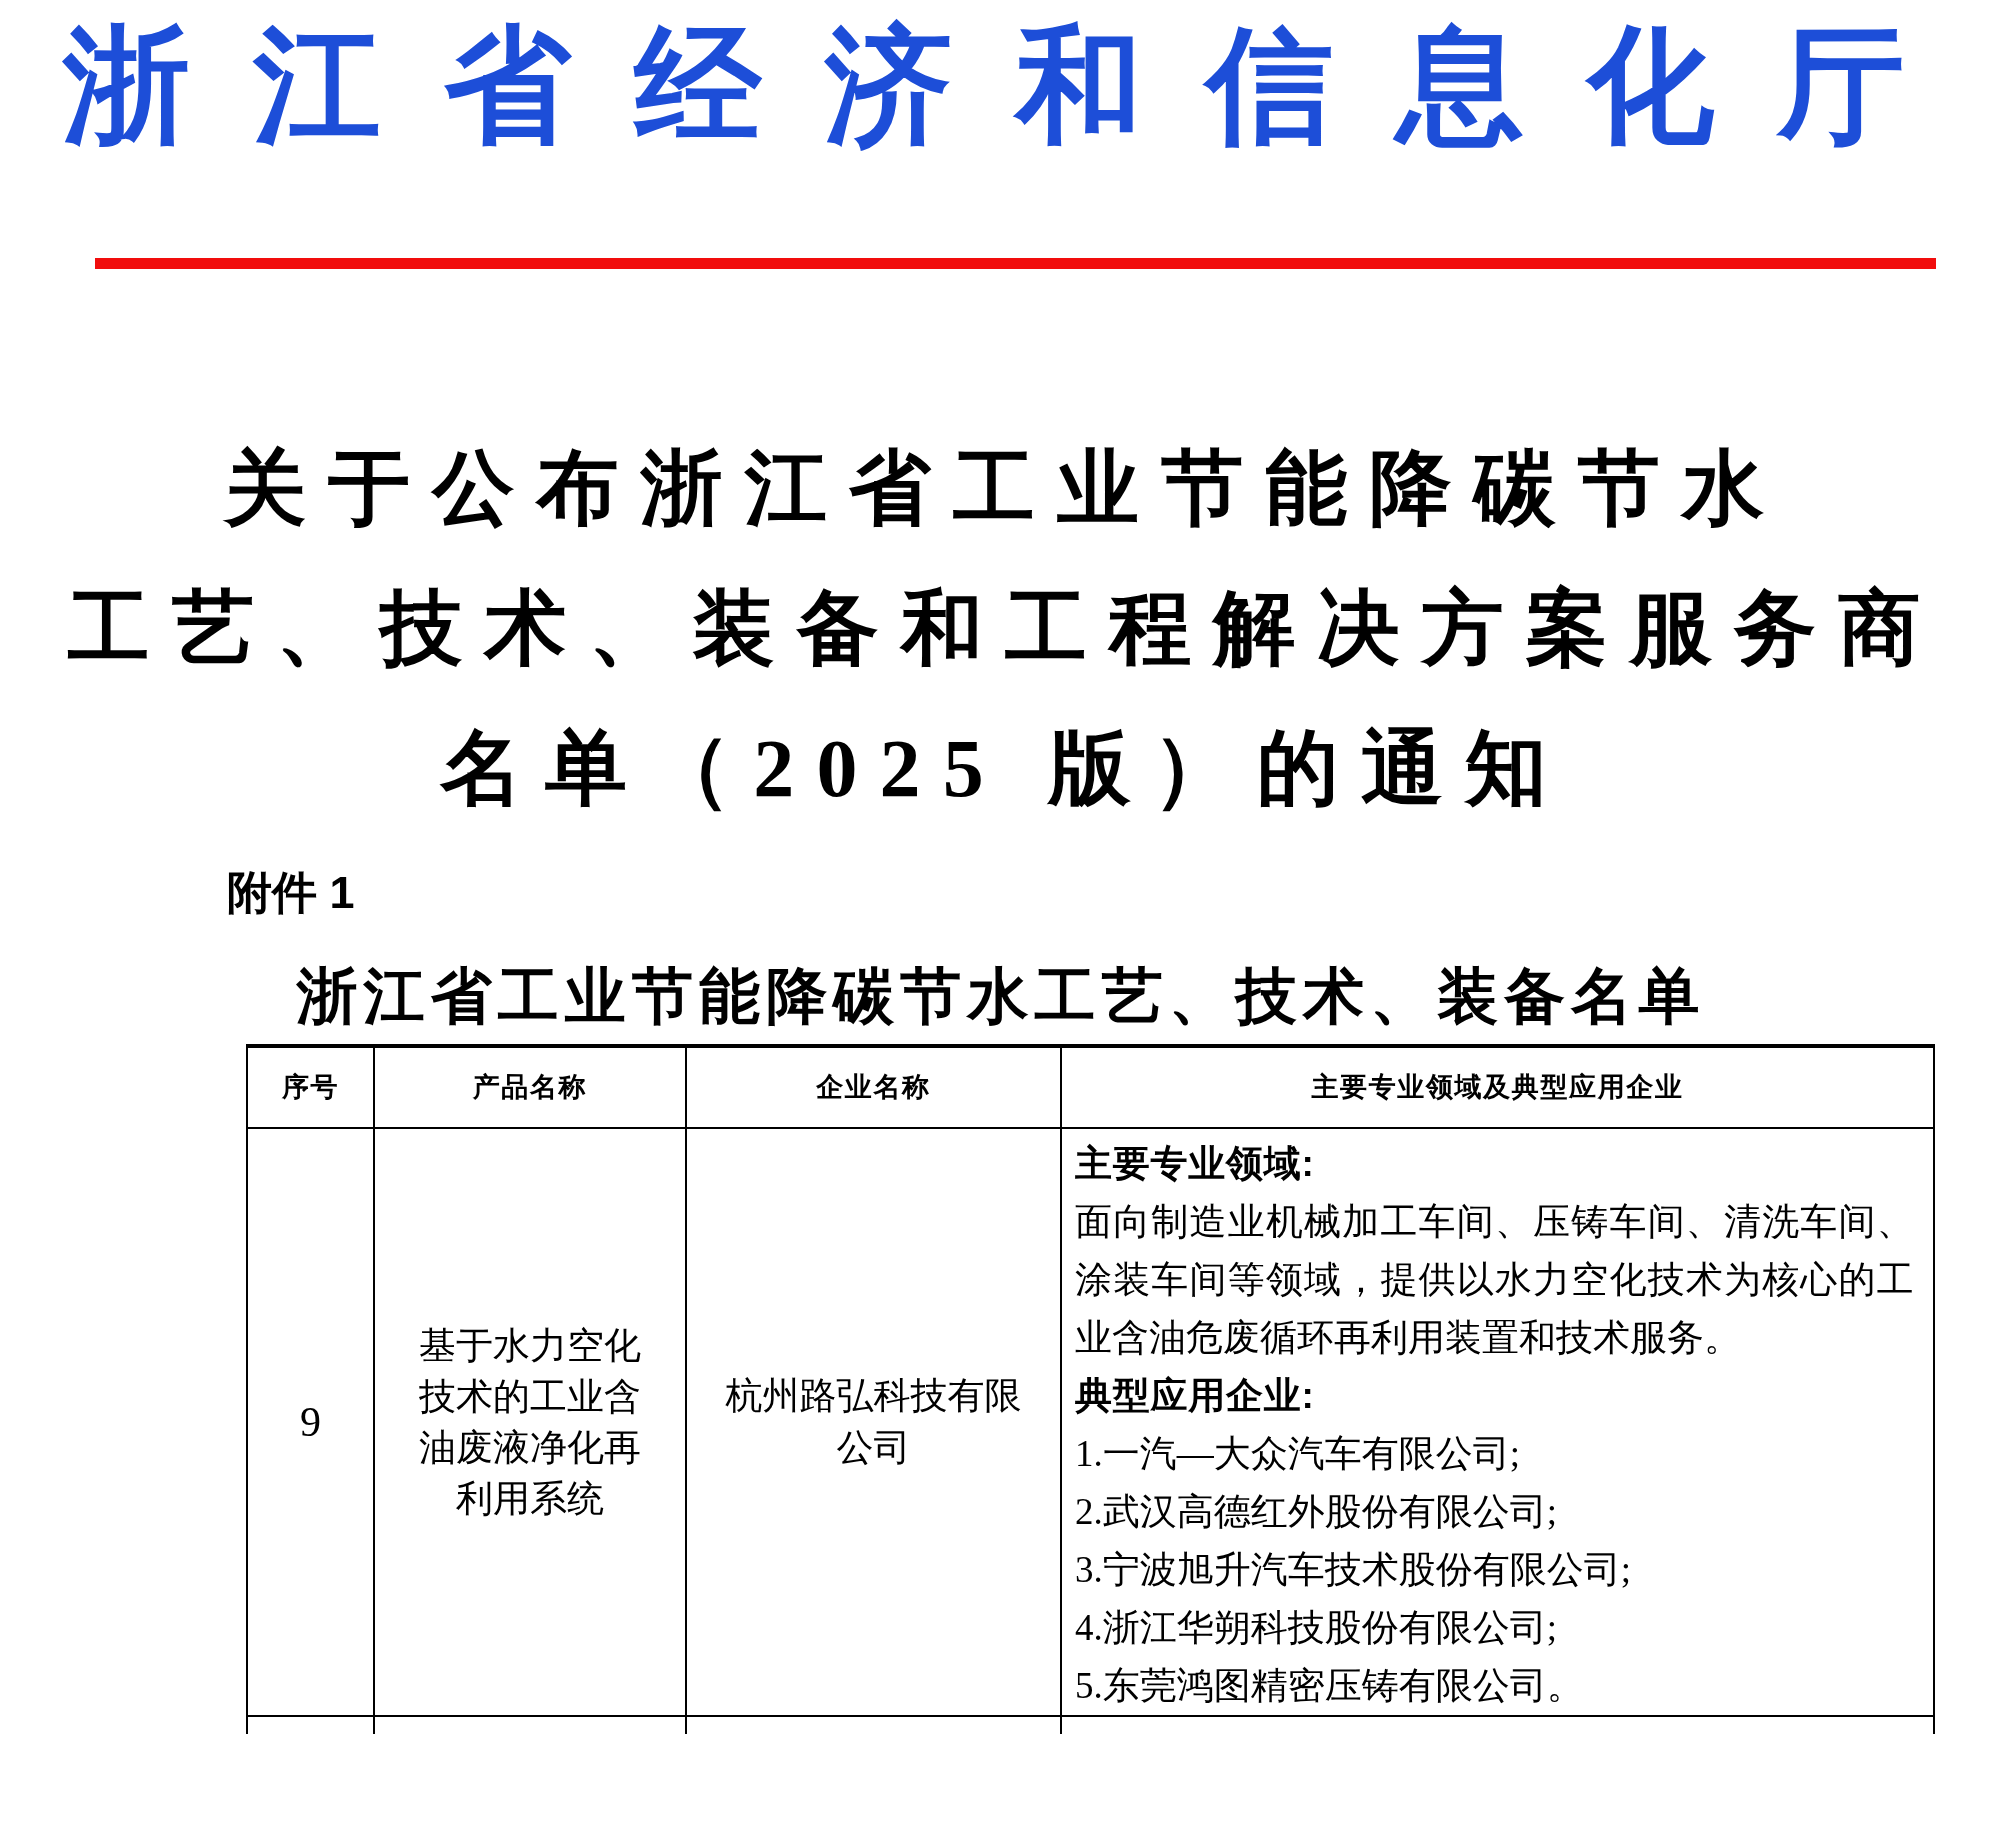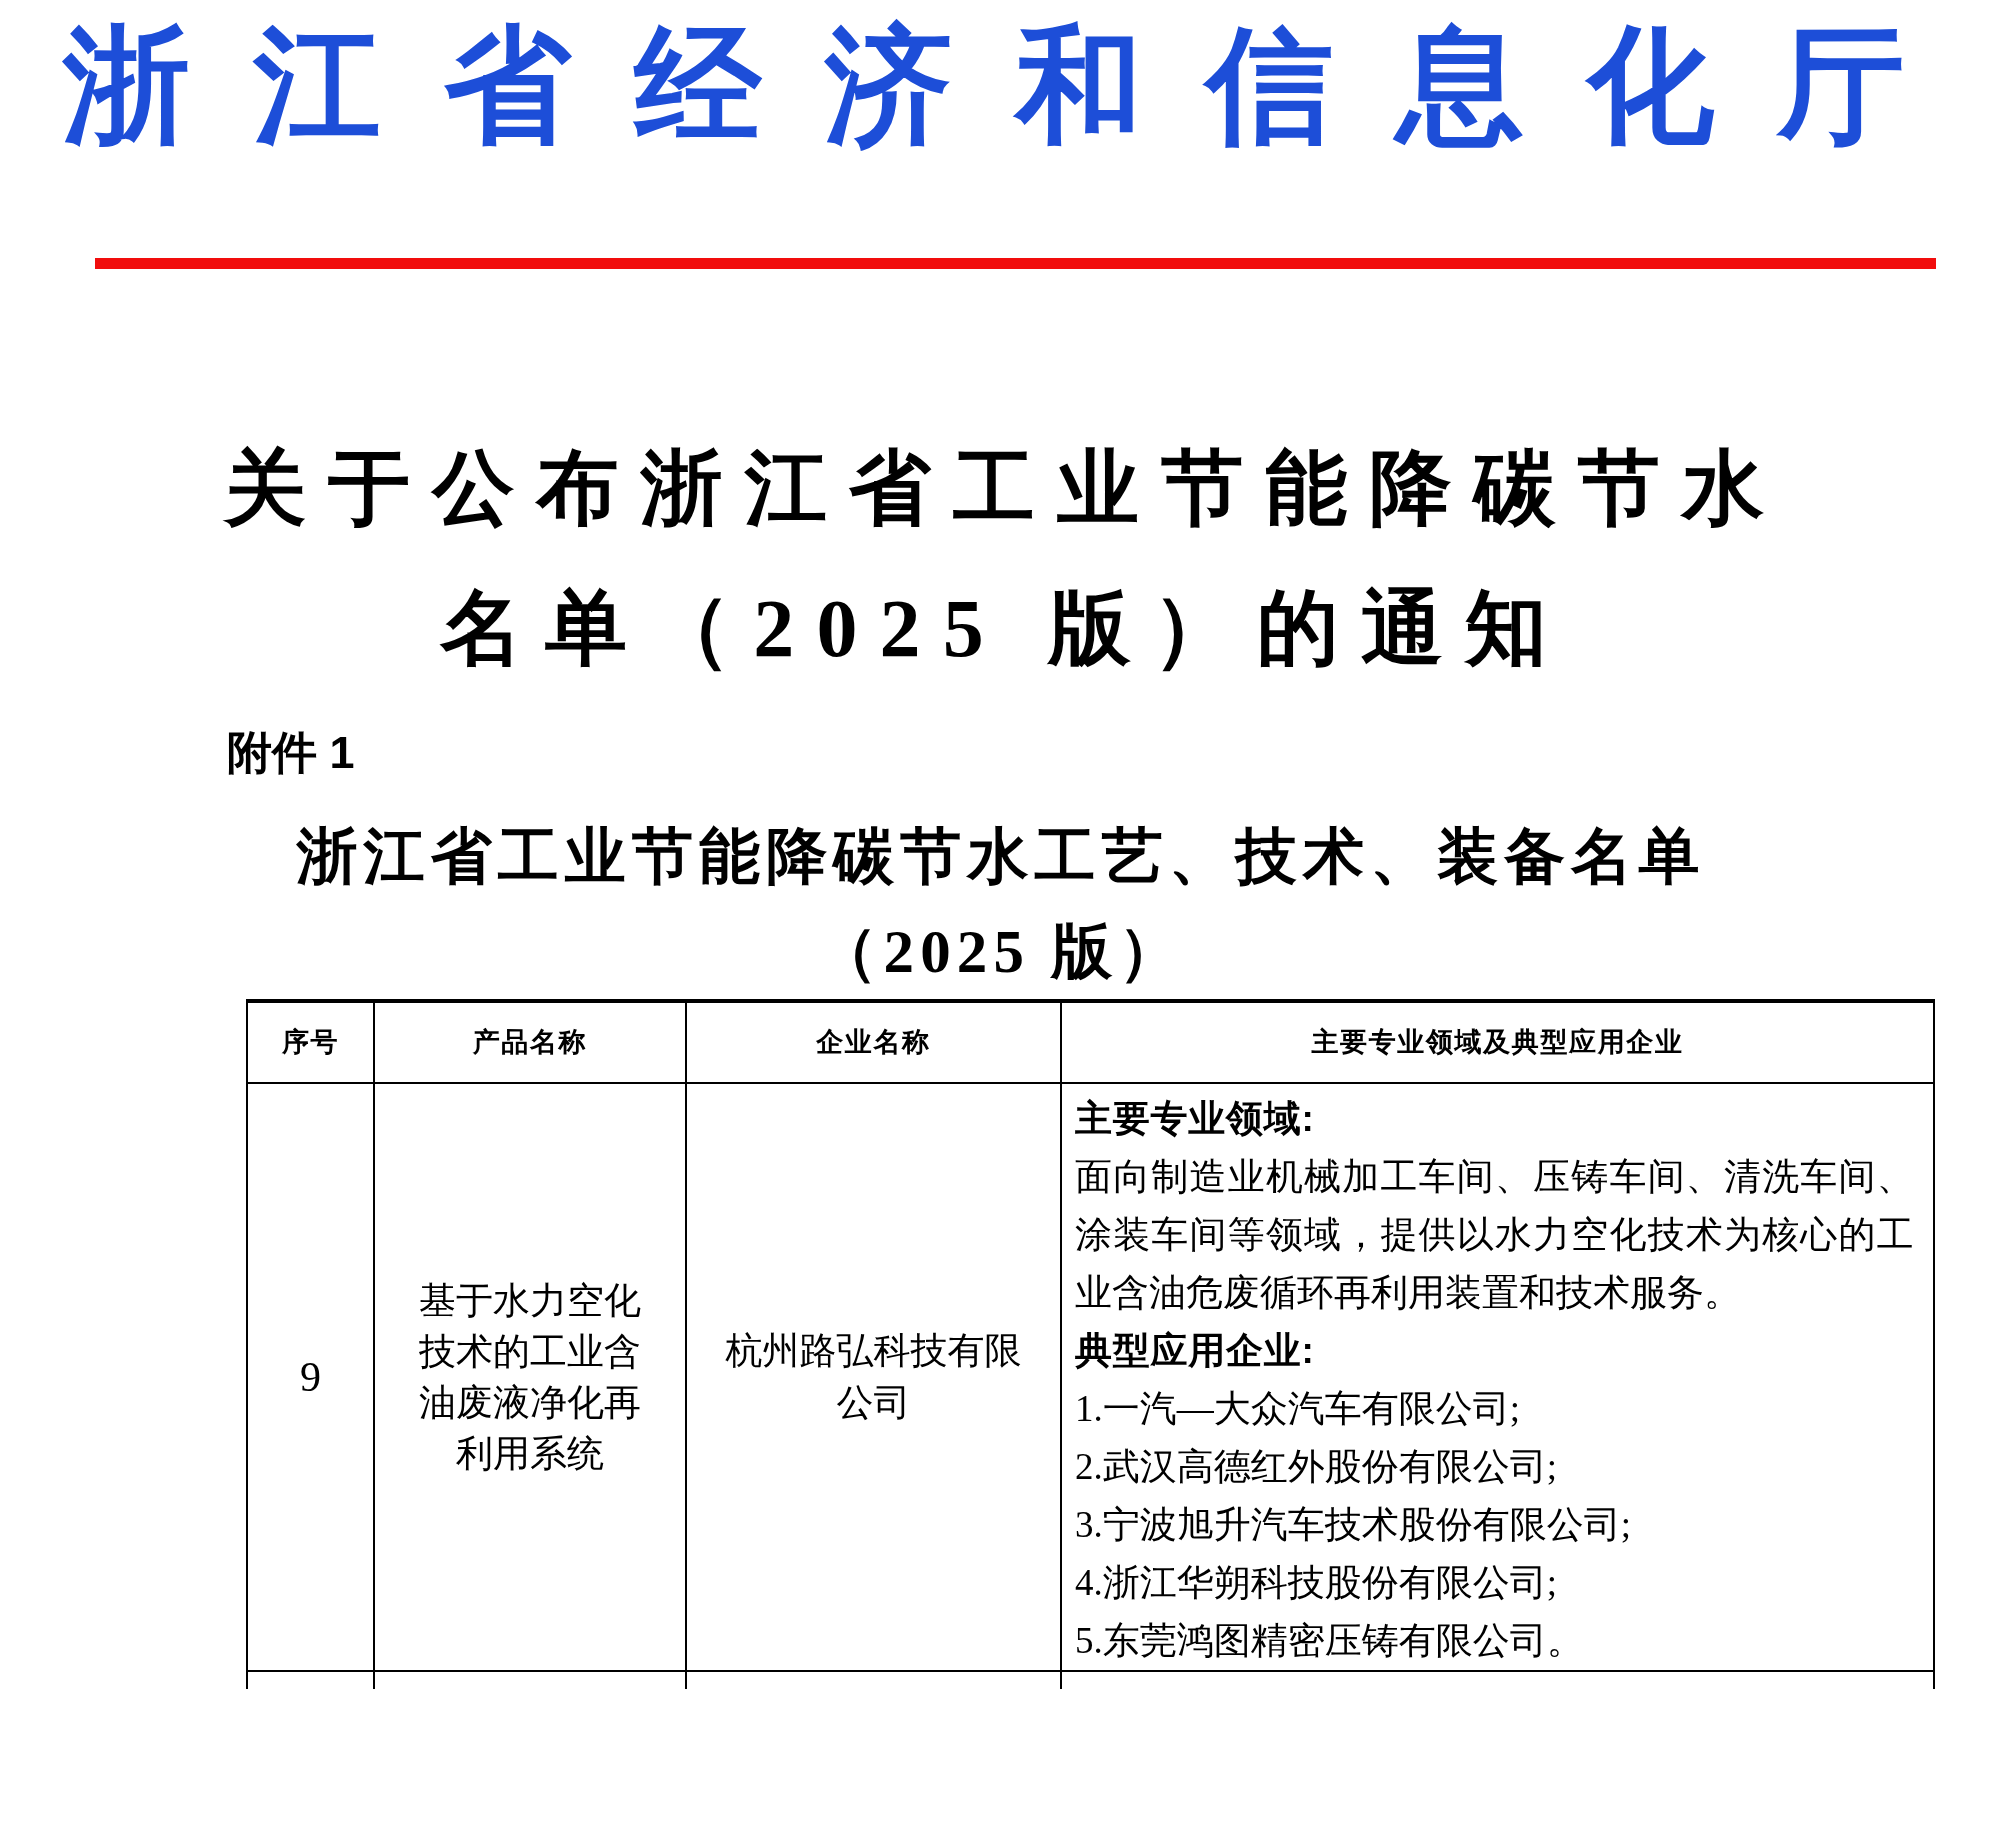--- a/index.html
+++ b/index.html
@@ -119,28 +119,28 @@
 </style>
 </head>
 <body>
 
 <div class="masthead">浙江省经济和信息化厅</div>
 
 <div class="red-rule"></div>
 
 <div class="notice-title">
   <div>关于公布浙江省工业节能降碳节水</div>
+  <div>工艺、技术、装备和工程解决方案服务商</div>
   <div>名单（2025 版）的通知</div>
 </div>
 
 <div class="attachment">附件 1</div>
 
 <div class="list-title">
   <div>浙江省工业节能降碳节水工艺、技术、装备名单</div>
-  <div>（2025 版）</div>
 </div>
 
 <table class="main-table">
   <thead>
     <tr>
       <th class="col-index">序号</th>
       <th class="col-product">产品名称</th>
       <th class="col-company">企业名称</th>
       <th class="col-detail">主要专业领域及典型应用企业</th>
     </tr>

